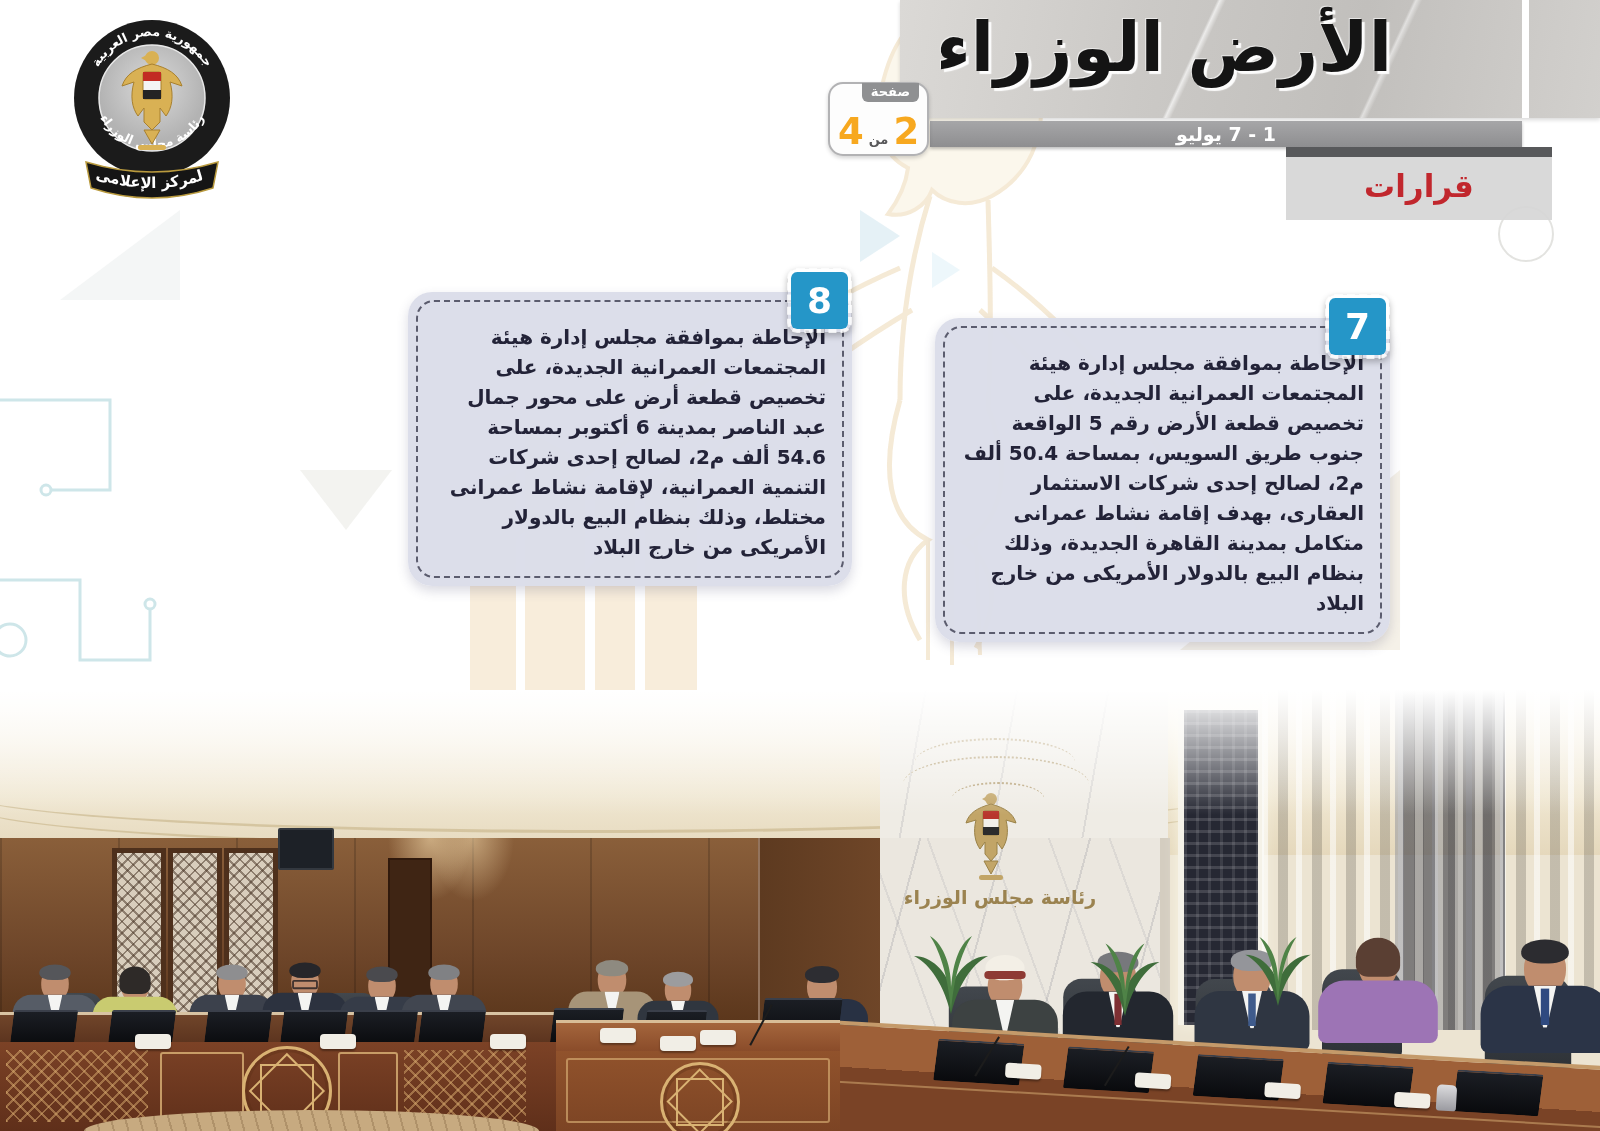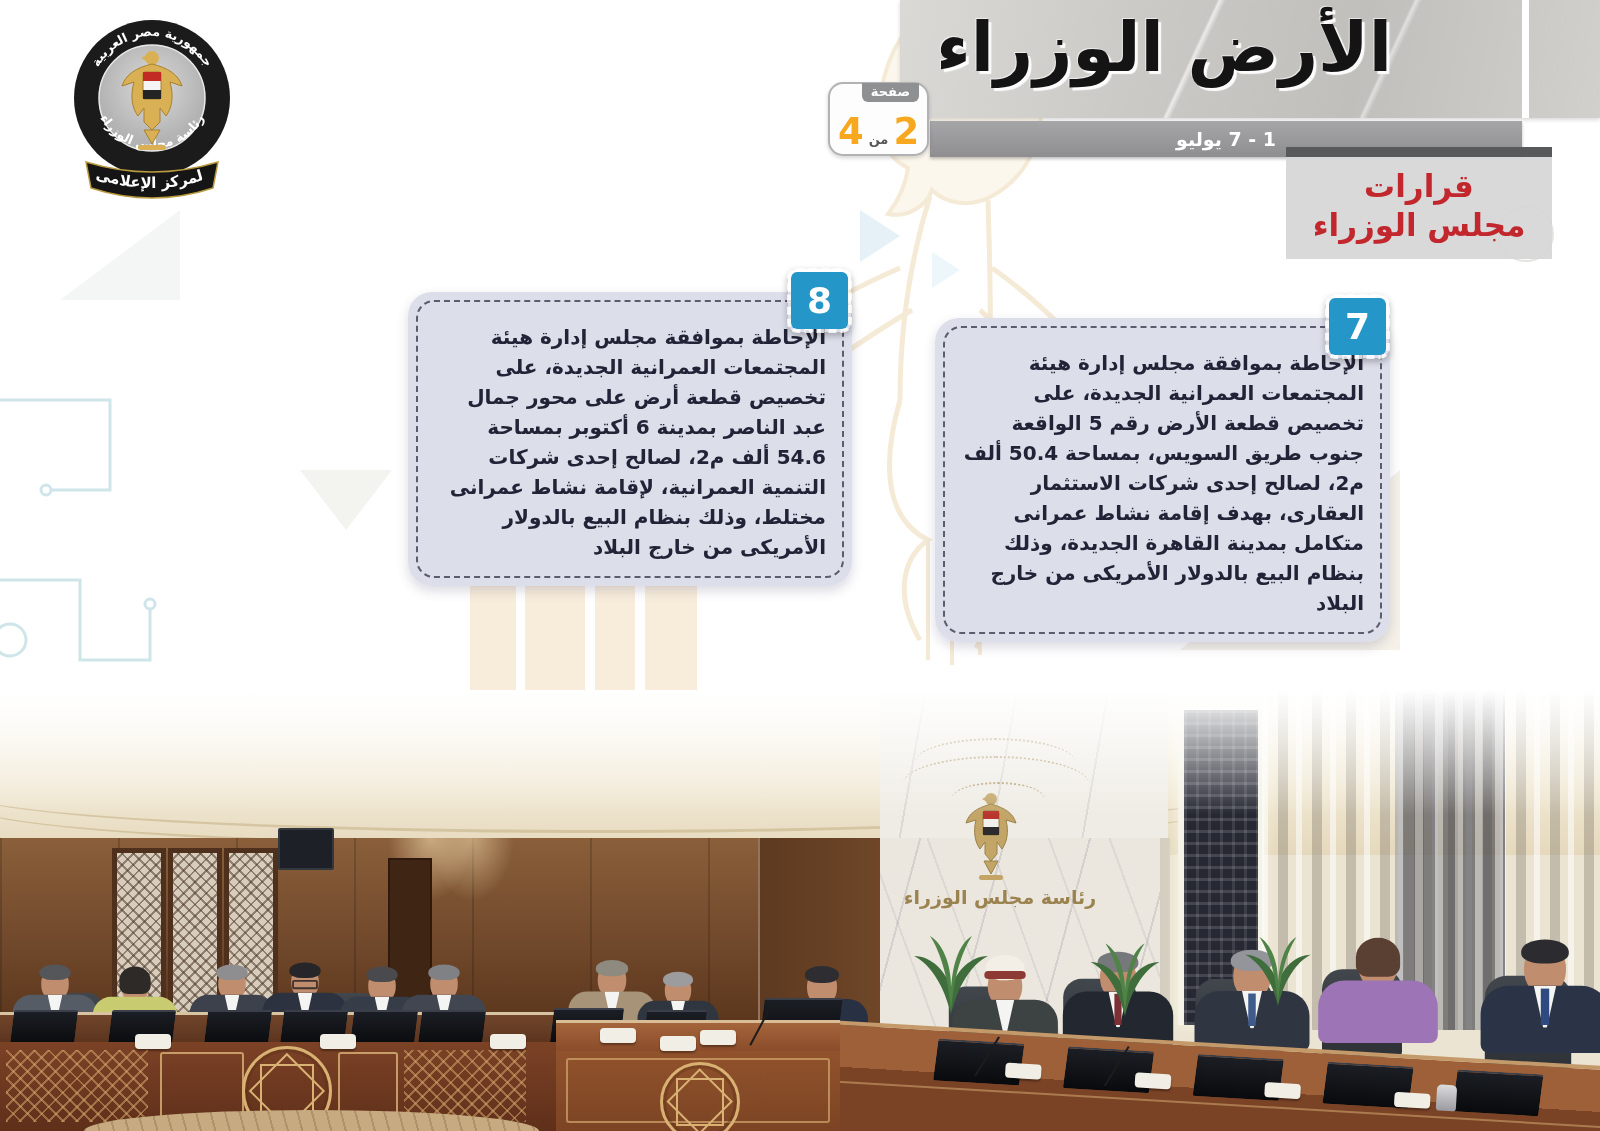--- a/index.html
+++ b/index.html
@@ -17,21 +17,21 @@
     background:linear-gradient(100deg,#dbd9d6 0%,#cbc9c6 35%,#c1bfbc 65%,#d2d0cd 100%);
     box-shadow:0 2px 4px rgba(0,0,0,.15);}
   .title-box::before{content:"";position:absolute;inset:0;
     background:linear-gradient(115deg,transparent 42%,rgba(255,255,255,.65) 42.4%,transparent 43.2%),
                linear-gradient(115deg,transparent 68%,rgba(255,255,255,.5) 68.4%,transparent 69.2%);}
   .white-divider{position:absolute;left:1522px;top:0;width:7px;height:118px;background:#fff;z-index:6;}
   .kicker{position:absolute;right:84px;top:4px;z-index:7;text-align:right;color:#111;
     font-weight:bold;font-size:38px;line-height:1.22;}
   .main-title{position:absolute;right:208px;top:8px;z-index:7;color:#141414;font-weight:bold;font-size:68px;
     white-space:nowrap;text-shadow:3px 3px 1px rgba(255,255,255,.95),-1px -1px 0 rgba(255,255,255,.6);}
-  .date-bar{position:absolute;left:930px;top:121px;width:592px;height:36px;z-index:6;
+  .date-bar{position:absolute;left:930px;top:121px;width:592px;height:26px;z-index:6;
     background:linear-gradient(#a6a6a8,#8e8e90);color:#fff;font-weight:bold;font-size:19px;
     display:flex;align-items:center;justify-content:center;box-shadow:0 2px 3px rgba(0,0,0,.25);}
   .red-box{position:absolute;left:1286px;top:147px;width:266px;z-index:6;border-radius:13px;}
   .red-box .bar{height:10px;background:#58595b;}
   .red-box .body{background:rgba(214,214,214,.92);padding:10px 6px 14px;text-align:center;
     color:#c1272d;font-weight:bold;font-size:31px;line-height:1.25;}
   .page-badge{position:absolute;left:828px;top:82px;width:97px;height:70px;z-index:7;background:#fdfdfd;
     border:2.5px solid #b2b2b4;border-radius:15px;box-shadow:0 2px 4px rgba(0,0,0,.18);}
   .page-badge .tab{position:absolute;top:-1px;right:8px;background:#8f9092;color:#fff;font-size:13px;
     font-weight:bold;padding:1px 9px 3px;border-radius:0 0 6px 6px;}
@@ -191,21 +191,20 @@
   </div>
 
   <div class="title-box"></div>
   <div class="white-divider"></div>
   <div class="main-title">الأرض الوزراء</div>
   <div class="date-bar">1 - 7 يوليو</div>
   <div class="red-box">
     <div class="bar"></div>
     <div class="body">
       <div>قرارات</div>
-      <div>مجلس الوزراء</div>
     </div>
   </div>
   <div class="page-badge">
     <div class="tab">صفحة</div>
     <div class="nums">
       <span class="big">2</span>
       <span class="sep">من</span>
       <span class="big">4</span>
     </div>
   </div>

